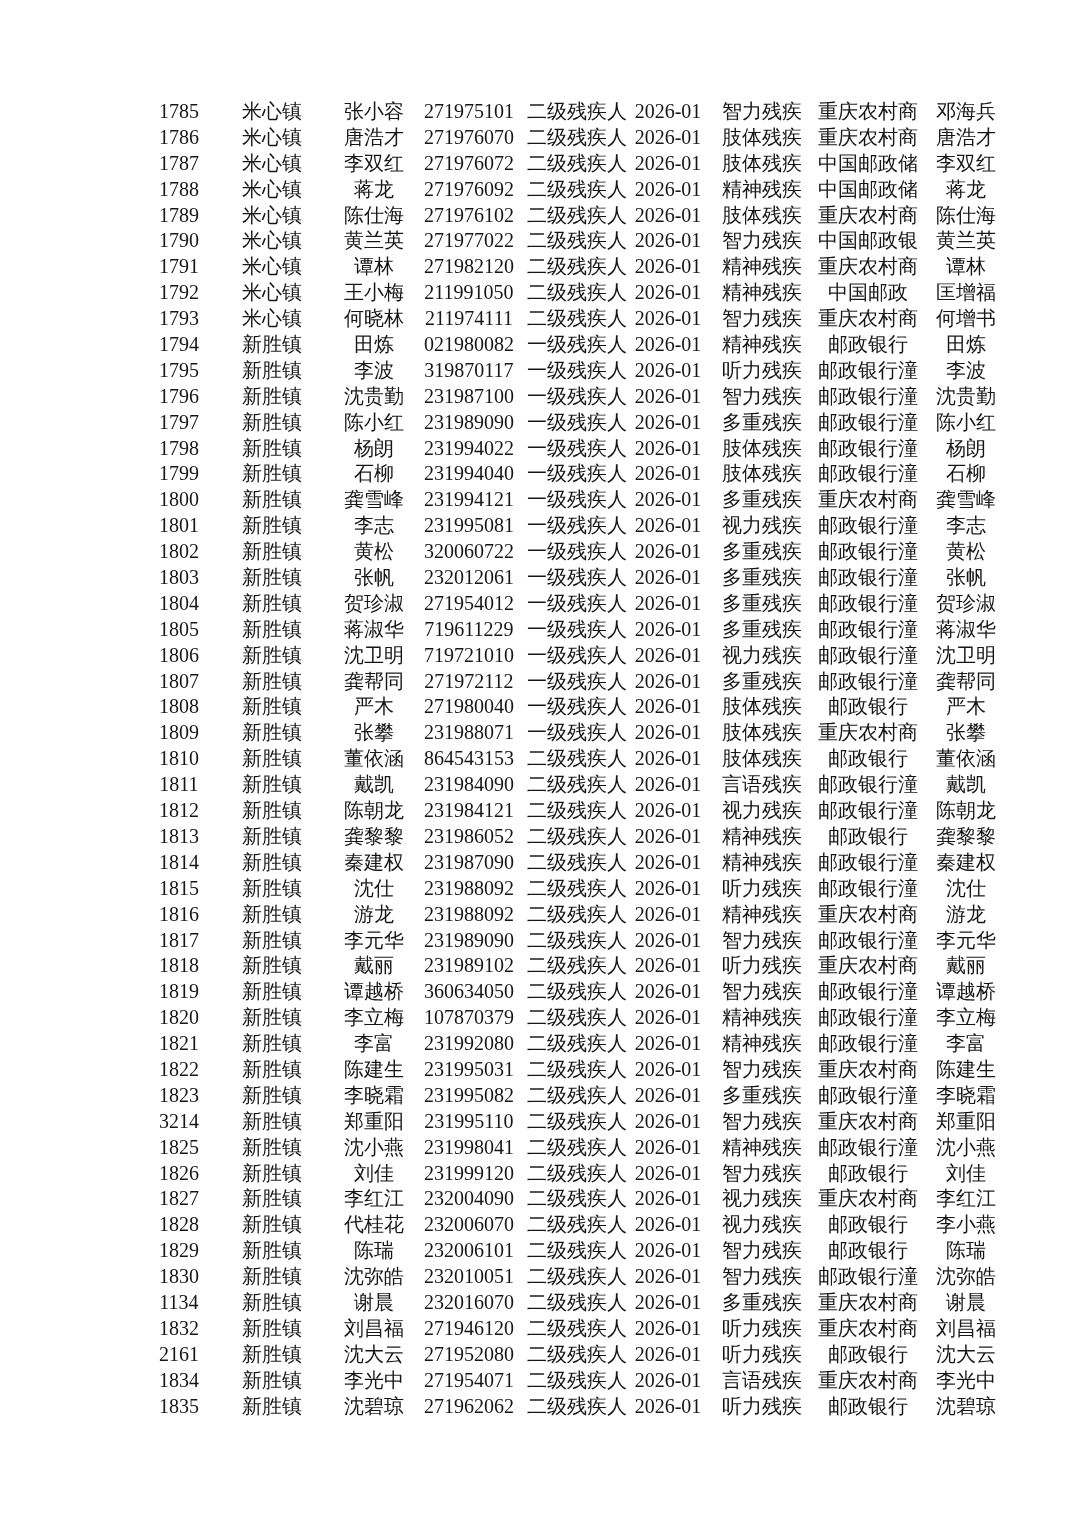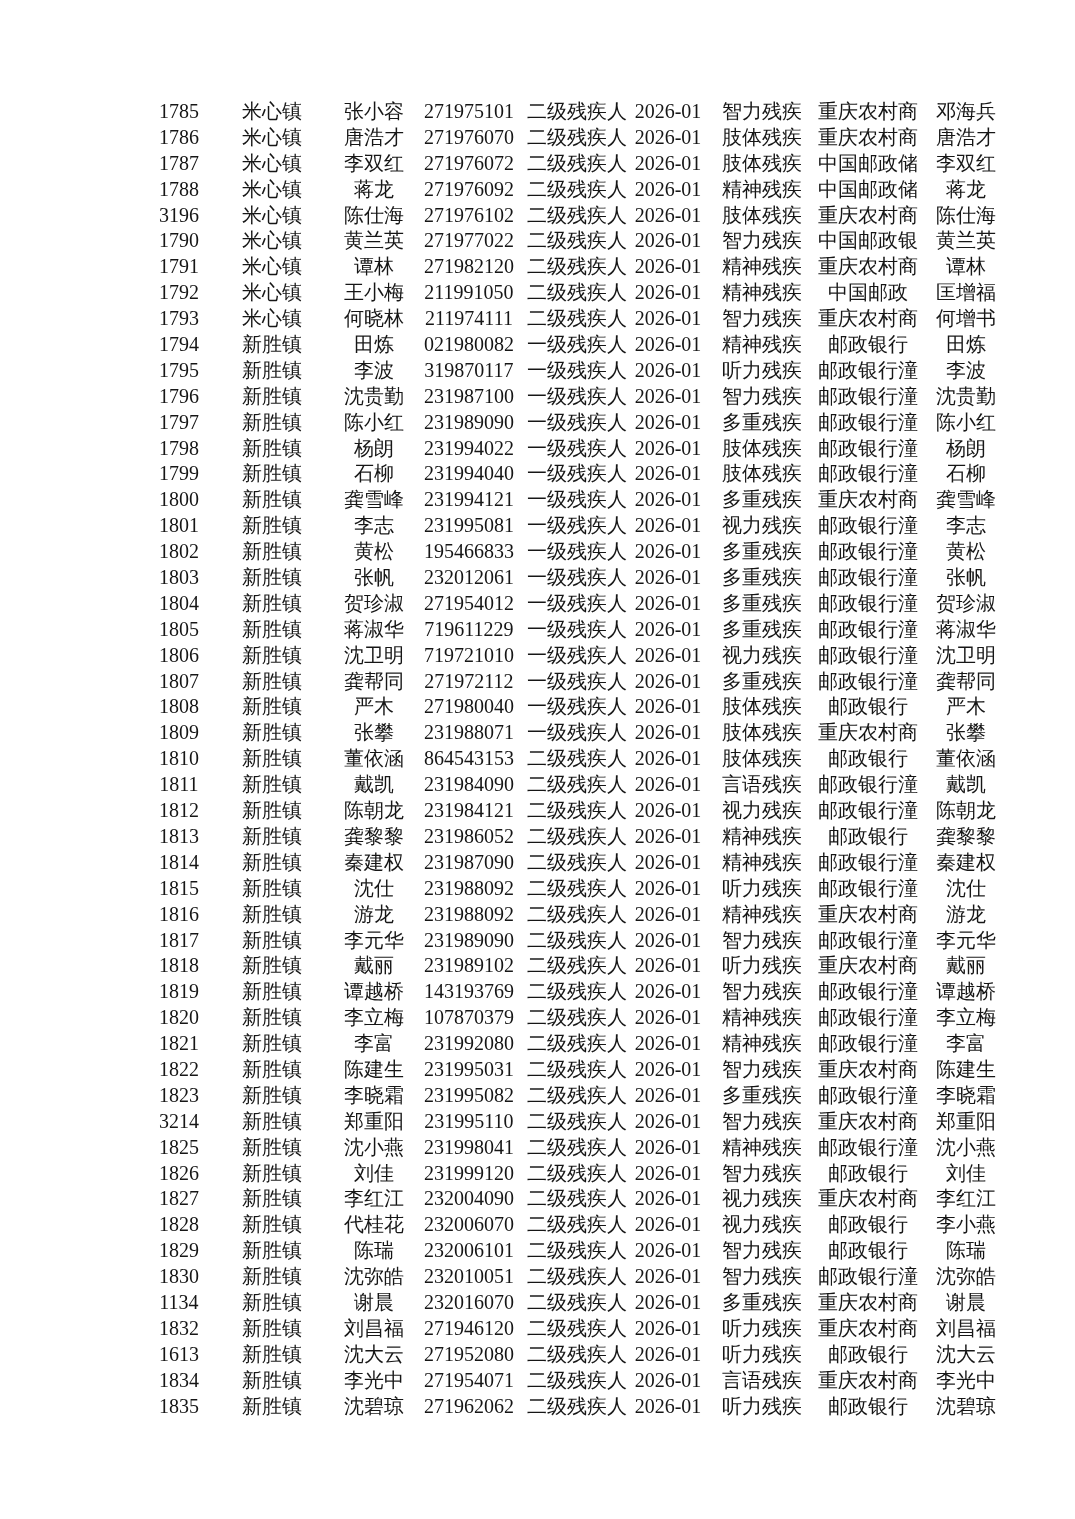--- a/index.html
+++ b/index.html
@@ -68,21 +68,21 @@
       <span class="cell">李双红</span>
       <span class="cell">1788</span>
       <span class="cell">米心镇</span>
       <span class="cell">蒋龙</span>
       <span class="cell clip">271976092</span>
       <span class="cell">二级残疾人</span>
       <span class="cell">2026-01</span>
       <span class="cell">精神残疾</span>
       <span class="cell clip">中国邮政储蓄银行</span>
       <span class="cell">蒋龙</span>
-      <span class="cell">3196</span>
+      <span class="cell">1789</span>
       <span class="cell">米心镇</span>
       <span class="cell">陈仕海</span>
       <span class="cell clip">271976102</span>
       <span class="cell">二级残疾人</span>
       <span class="cell">2026-01</span>
       <span class="cell">肢体残疾</span>
       <span class="cell clip">重庆农村商业银行</span>
       <span class="cell">陈仕海</span>
       <span class="cell">1790</span>
       <span class="cell">米心镇</span>
@@ -188,21 +188,21 @@
       <span class="cell">李志</span>
       <span class="cell clip">231995081</span>
       <span class="cell">一级残疾人</span>
       <span class="cell">2026-01</span>
       <span class="cell">视力残疾</span>
       <span class="cell clip">邮政银行潼南</span>
       <span class="cell">李志</span>
       <span class="cell">1802</span>
       <span class="cell">新胜镇</span>
       <span class="cell">黄松</span>
-      <span class="cell clip">195466833</span>
+      <span class="cell clip">320060722</span>
       <span class="cell">一级残疾人</span>
       <span class="cell">2026-01</span>
       <span class="cell">多重残疾</span>
       <span class="cell clip">邮政银行潼南</span>
       <span class="cell">黄松</span>
       <span class="cell">1803</span>
       <span class="cell">新胜镇</span>
       <span class="cell">张帆</span>
       <span class="cell clip">232012061</span>
       <span class="cell">一级残疾人</span>
@@ -341,21 +341,21 @@
       <span class="cell">戴丽</span>
       <span class="cell clip">231989102</span>
       <span class="cell">二级残疾人</span>
       <span class="cell">2026-01</span>
       <span class="cell">听力残疾</span>
       <span class="cell clip">重庆农村商业银行</span>
       <span class="cell">戴丽</span>
       <span class="cell">1819</span>
       <span class="cell">新胜镇</span>
       <span class="cell">谭越桥</span>
-      <span class="cell clip">143193769</span>
+      <span class="cell clip">360634050</span>
       <span class="cell">二级残疾人</span>
       <span class="cell">2026-01</span>
       <span class="cell">智力残疾</span>
       <span class="cell clip">邮政银行潼南</span>
       <span class="cell">谭越桥</span>
       <span class="cell">1820</span>
       <span class="cell">新胜镇</span>
       <span class="cell">李立梅</span>
       <span class="cell clip">107870379</span>
       <span class="cell">二级残疾人</span>
@@ -464,21 +464,21 @@
       <span class="cell">谢晨</span>
       <span class="cell">1832</span>
       <span class="cell">新胜镇</span>
       <span class="cell">刘昌福</span>
       <span class="cell clip">271946120</span>
       <span class="cell">二级残疾人</span>
       <span class="cell">2026-01</span>
       <span class="cell">听力残疾</span>
       <span class="cell clip">重庆农村商业银行</span>
       <span class="cell">刘昌福</span>
-      <span class="cell">1613</span>
+      <span class="cell">2161</span>
       <span class="cell">新胜镇</span>
       <span class="cell">沈大云</span>
       <span class="cell clip">271952080</span>
       <span class="cell">二级残疾人</span>
       <span class="cell">2026-01</span>
       <span class="cell">听力残疾</span>
       <span class="cell clip">邮政银行</span>
       <span class="cell">沈大云</span>
       <span class="cell">1834</span>
       <span class="cell">新胜镇</span>

